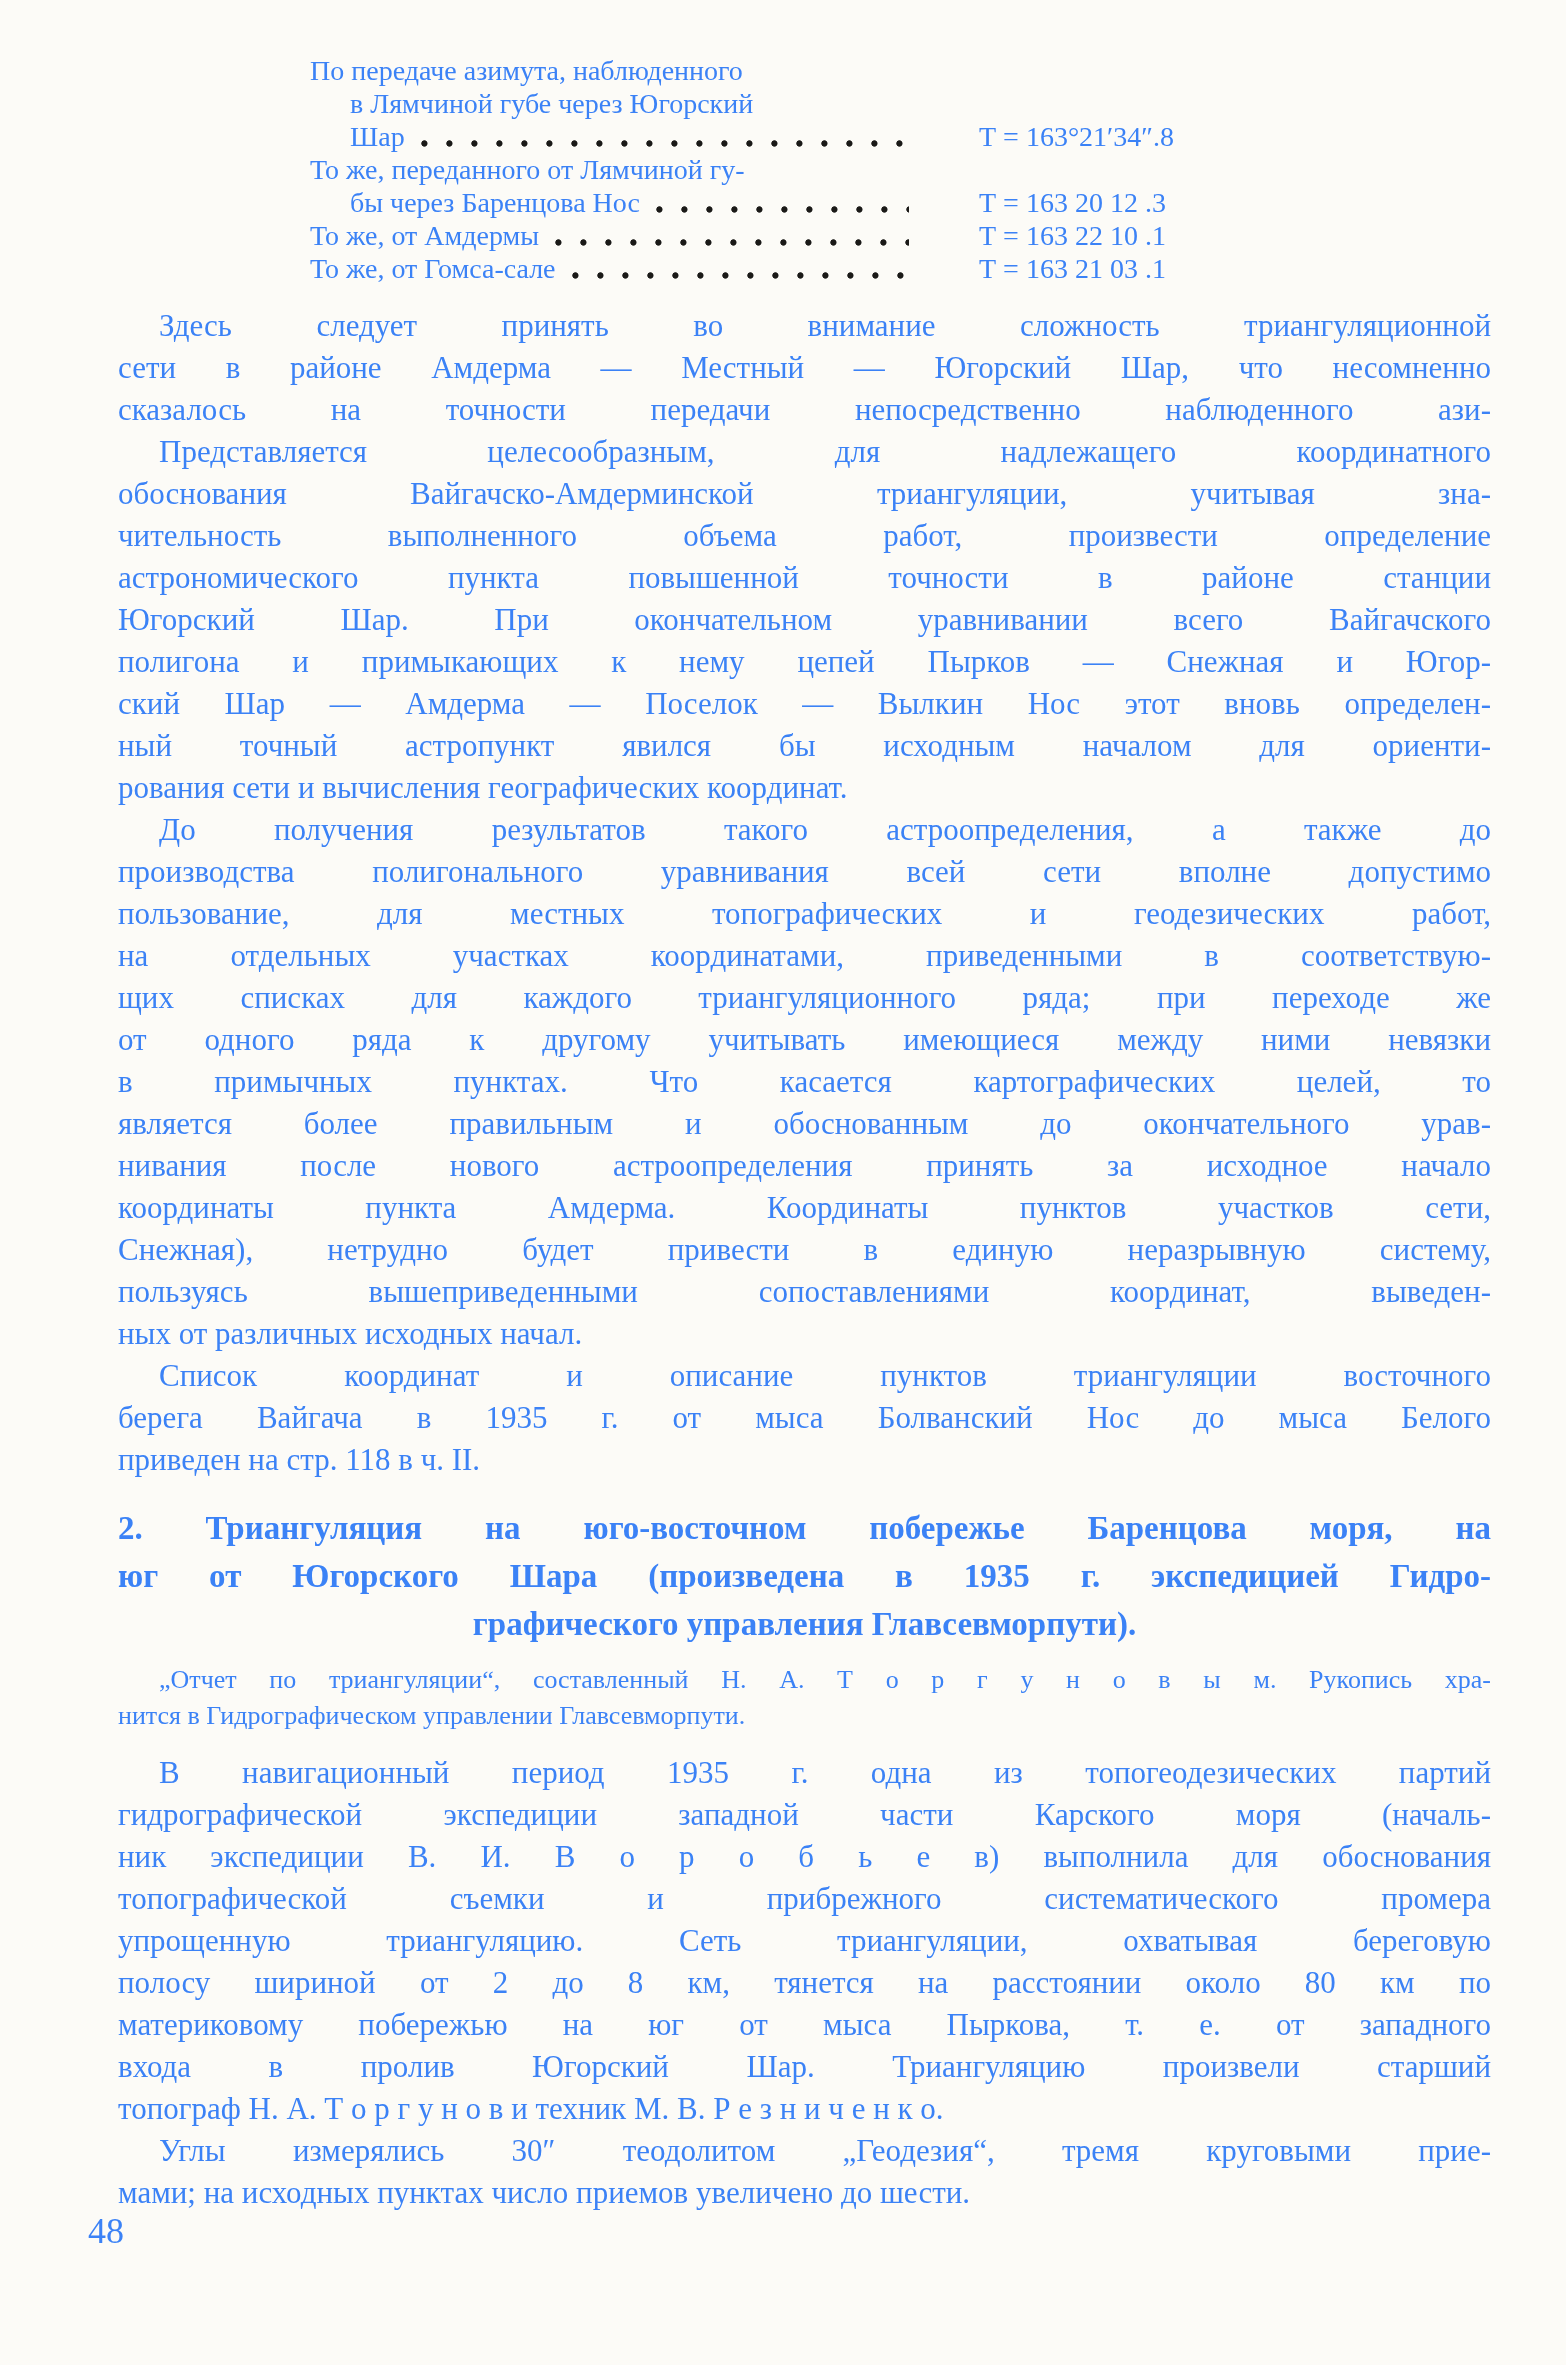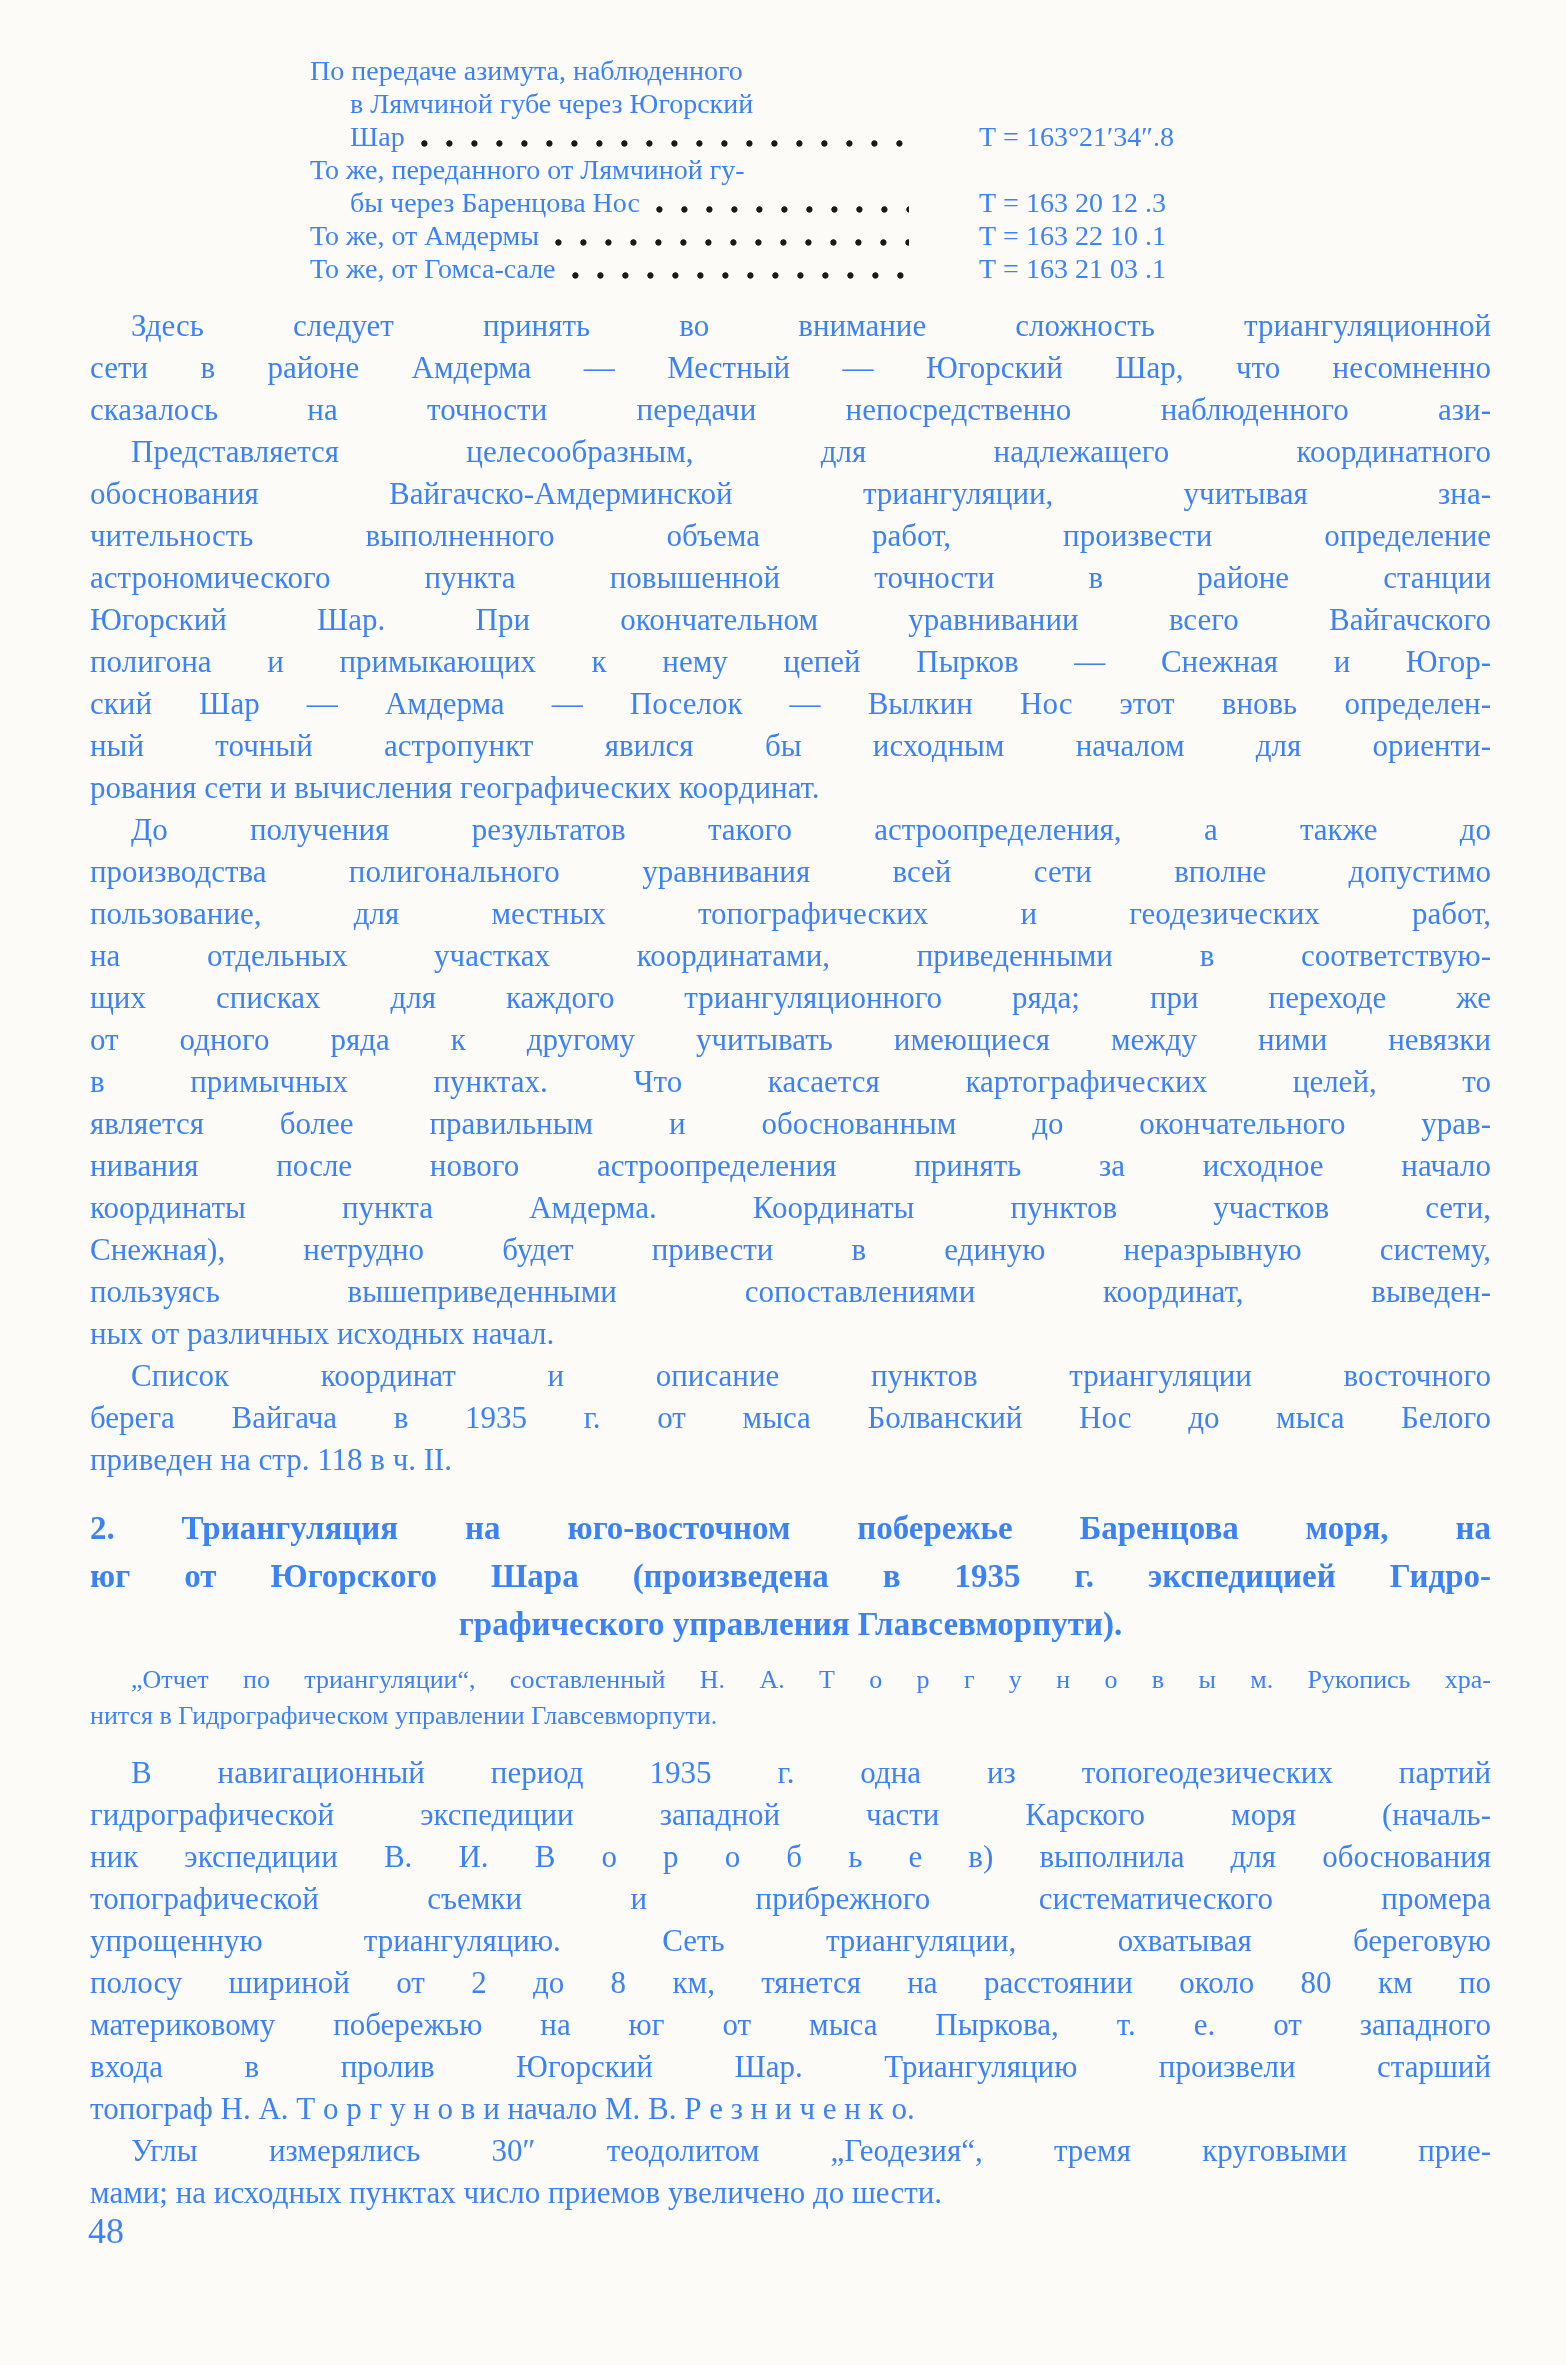--- a/index.html
+++ b/index.html
@@ -31,21 +31,21 @@
     background-size: 25px 11.7px;
     background-repeat: repeat-x;
   }
   .az-value { white-space: nowrap; }
   
   .page-body {
     margin: 20px 76px 0 90px;
     font-size: 31px;
     line-height: 42px;
   }
-  .line { text-align: justify; text-align-last: justify; }
+  .line { text-align: justify; text-align-last: justify; margin-left: 28px; }
   .line.last { text-align-last: left; }
   .para .line.first { text-indent: 41px; }
   .heading { margin: 23px 0 14.4px 0; }
   .heading .line { font-weight: 700; font-size: 33px; line-height: 48px; }
   .heading .line.last { text-align-last: center; }
   .note { font-size: 26px; line-height: 36px; margin: 3.6px 0 18px 0; }
   .note .line.first { text-indent: 41px; }
   .page-number {
     position: absolute;
     left: 88px;
@@ -153,21 +153,21 @@
       </div>
       <div class="block para">
         <div class="line first">В навигационный период 1935 г. одна из топогеодезических партий</div>
         <div class="line">гидрографической экспедиции западной части Карского моря (началь-</div>
         <div class="line">ник экспедиции В. И. В о р о б ь е в) выполнила для обоснования</div>
         <div class="line">топографической съемки и прибрежного систематического промера</div>
         <div class="line">упрощенную триангуляцию. Сеть триангуляции, охватывая береговую</div>
         <div class="line">полосу шириной от 2 до 8 км, тянется на расстоянии около 80 км по</div>
         <div class="line">материковому побережью на юг от мыса Пыркова, т. е. от западного</div>
         <div class="line">входа в пролив Югорский Шар. Триангуляцию произвели старший</div>
-        <div class="line last">топограф Н. А. Т о р г у н о в и начало М. В. Р е з н и ч е н к о.</div>
+        <div class="line last">топограф Н. А. Т о р г у н о в и техник М. В. Р е з н и ч е н к о.</div>
       </div>
       <div class="block para">
         <div class="line first">Углы измерялись 30″ теодолитом „Геодезия“, тремя круговыми прие-</div>
         <div class="line last">мами; на исходных пунктах число приемов увеличено до шести.</div>
       </div>
     </div>
   <div class="page-number">48</div>
 </div>
 
 

